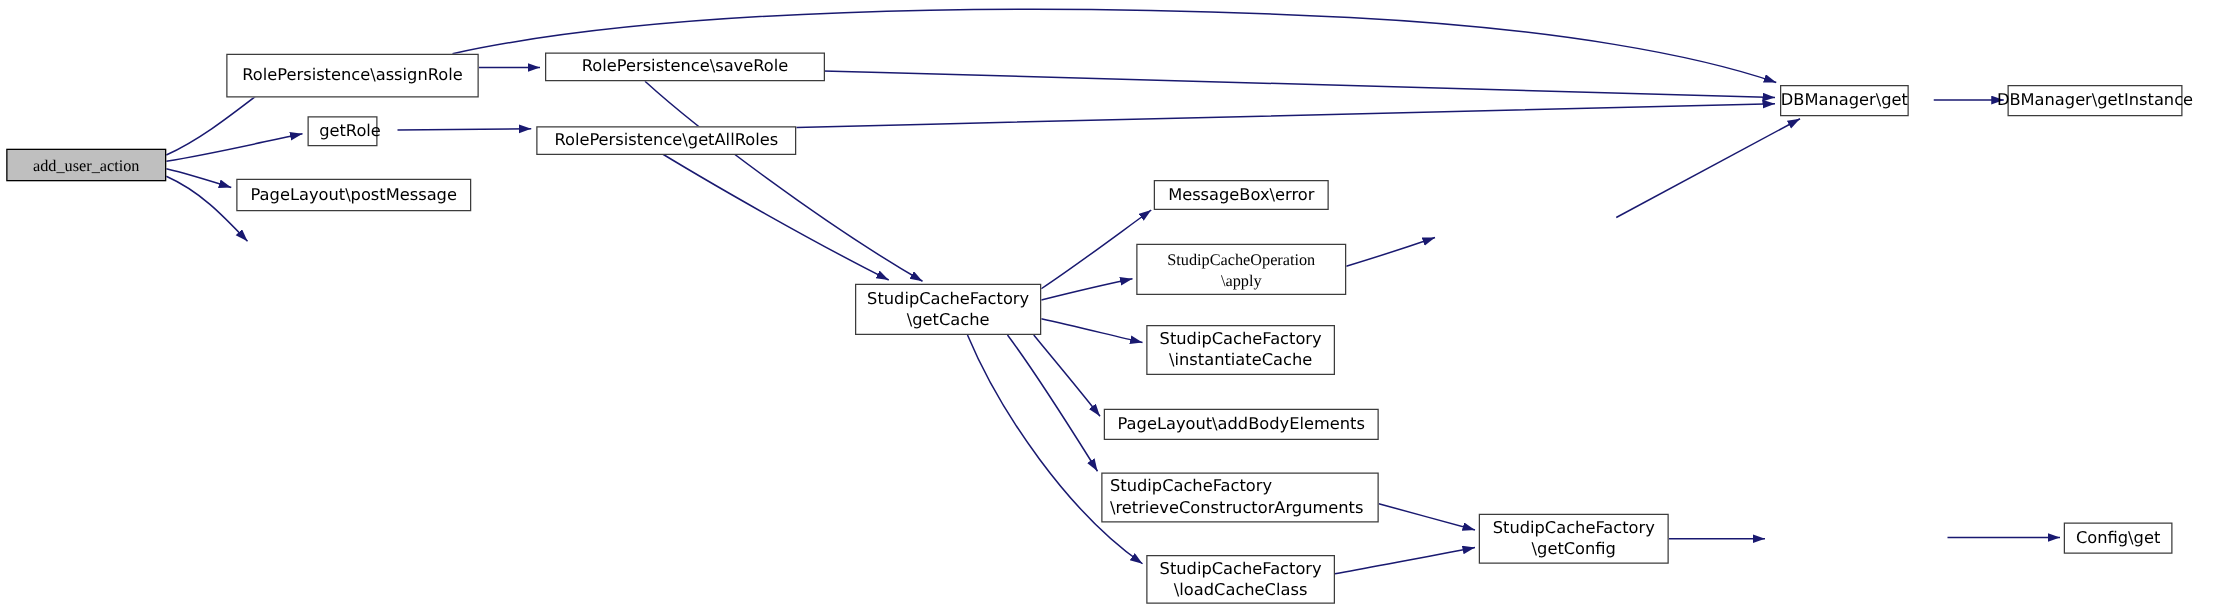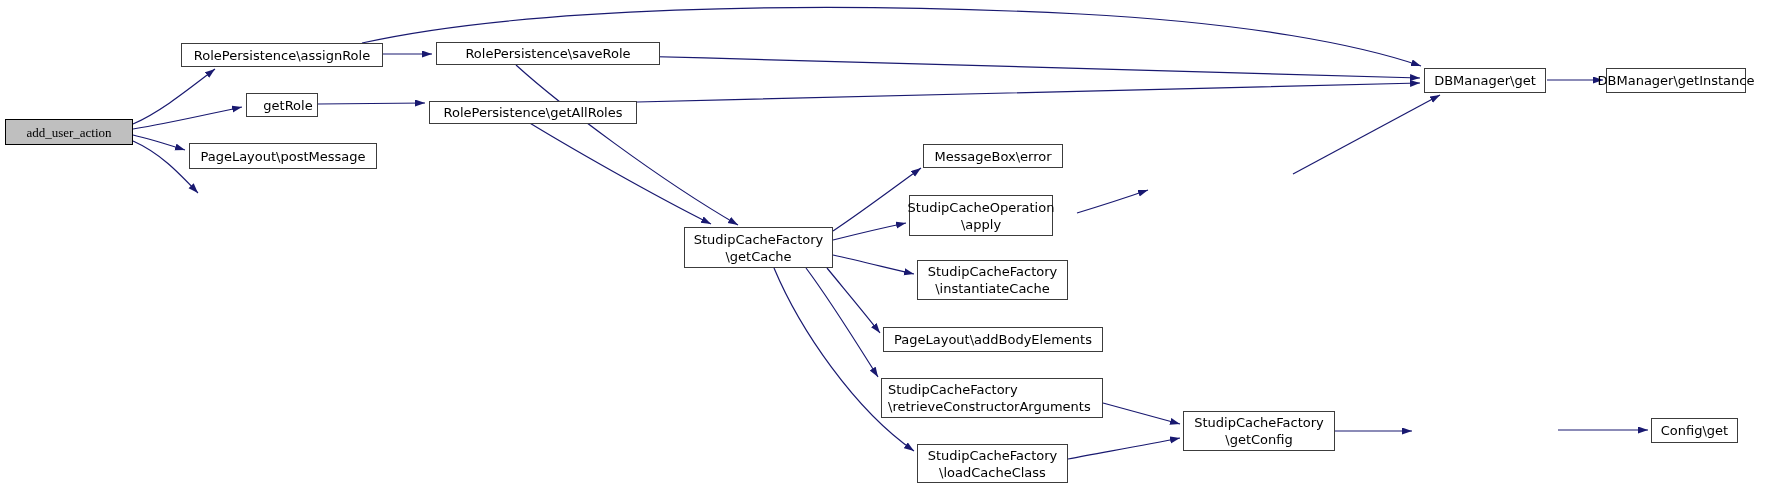--- a/index.html
+++ b/index.html
@@ -69,62 +69,62 @@
       <path d="M1293,174 L1440,95" class="edge" marker-end="url(#arrow)"></path>
       <path d="M1547,80 L1603,80" class="edge" marker-end="url(#arrow)"></path>
       <path d="M1103,403 C1128,410 1155,417 1180,424" class="edge" marker-end="url(#arrow)"></path>
       <path d="M1068,459 C1105,452 1145,445 1180,438" class="edge" marker-end="url(#arrow)"></path>
       <path d="M1335,431 L1412,431" class="edge" marker-end="url(#arrow)"></path>
       <path d="M1558,430 L1648,430" class="edge" marker-end="url(#arrow)"></path>
     </svg>
 <div class="node root" style="left: 5px; top: 119px; width: 128px; height: 26px;">
       <span>add_user_action</span>
     </div>
-    <div class="node" style="left: 181px; top: 43px; width: 202px; height: 24px;">
+    <div class="node" style="left: 181px; top: 43px; width: 202px; height: 35px;">
       <span>RolePersistence\assignRole</span>
     </div>
     <div class="node" style="left: 436px; top: 42px; width: 224px; height: 23px; text-align: center;">
       <span>RolePersistence\saveRole</span>
     </div>
-    <div class="node" style="left: 246px; top: 93px; width: 72px; height: 24px; padding-left: 12px;">
+    <div class="node" style="left: 246px; top: 93px; width: 56px; height: 24px; padding-left: 12px;">
       <span>getRole</span>
     </div>
     <div class="node" style="left: 429px; top: 91px; width: 208px; height: 23px; margin-top: 10px;">
       <span>RolePersistence\getAllRoles</span>
     </div>
     <div class="node" style="left: 189px; top: 143px; width: 188px; height: 26px;">
       <span>PageLayout\postMessage</span>
     </div>
     <div class="node" style="left: 684px; top: 227px; width: 149px; height: 41px;">
       <span>StudipCacheFactory</span>
       <span>\getCache</span>
     </div>
     <div class="node" style="left: 923px; top: 144px; width: 140px; height: 24px;">
       <span>MessageBox\error</span>
     </div>
-    <div class="node" style="left: 909px; top: 195px; width: 144px; height: 41px;">
+    <div class="node" style="left: 909px; top: 195px; width: 168px; height: 41px; font-family: Liberation Serif, serif;">
       <span>StudipCacheOperation</span>
       <span>\apply</span>
     </div>
     <div class="node" style="left: 917px; top: 260px; width: 151px; height: 40px;">
       <span>StudipCacheFactory</span>
       <span>\instantiateCache</span>
     </div>
     <div class="node" style="left: 883px; top: 327px; width: 220px; height: 25px;">
       <span>PageLayout\addBodyElements</span>
     </div>
     <div class="node left" style="left: 881px; top: 378px; width: 222px; height: 40px;">
       <span>StudipCacheFactory</span>
       <span>\retrieveConstructorArguments</span>
     </div>
     <div class="node" style="left: 917px; top: 444px; width: 151px; height: 39px;">
       <span>StudipCacheFactory</span>
       <span>\loadCacheClass</span>
     </div>
-    <div class="node" style="left: 1424px; top: 68px; width: 122px; height: 25px;">
+    <div class="node" style="left: 1424px; top: 68px; width: 103px; height: 25px;">
       <span>DBManager\get</span>
     </div>
     <div class="node" style="left: 1606px; top: 68px; width: 140px; height: 25px;">
       <span>DBManager\getInstance</span>
     </div>
     <div class="node" style="left: 1183px; top: 411px; width: 152px; height: 40px;">
       <span>StudipCacheFactory</span>
       <span>\getConfig</span>
     </div>
     <div class="node" style="left: 1651px; top: 418px; width: 87px; height: 25px;">

